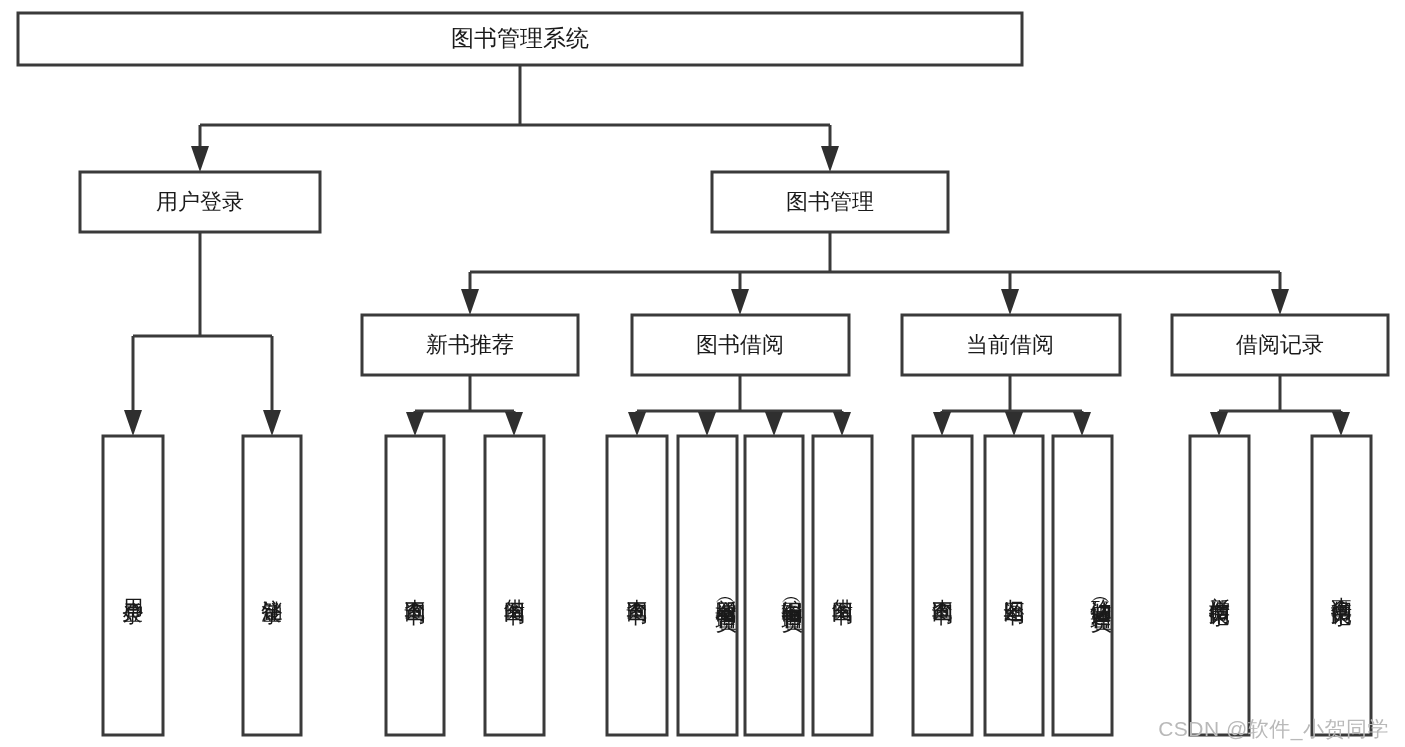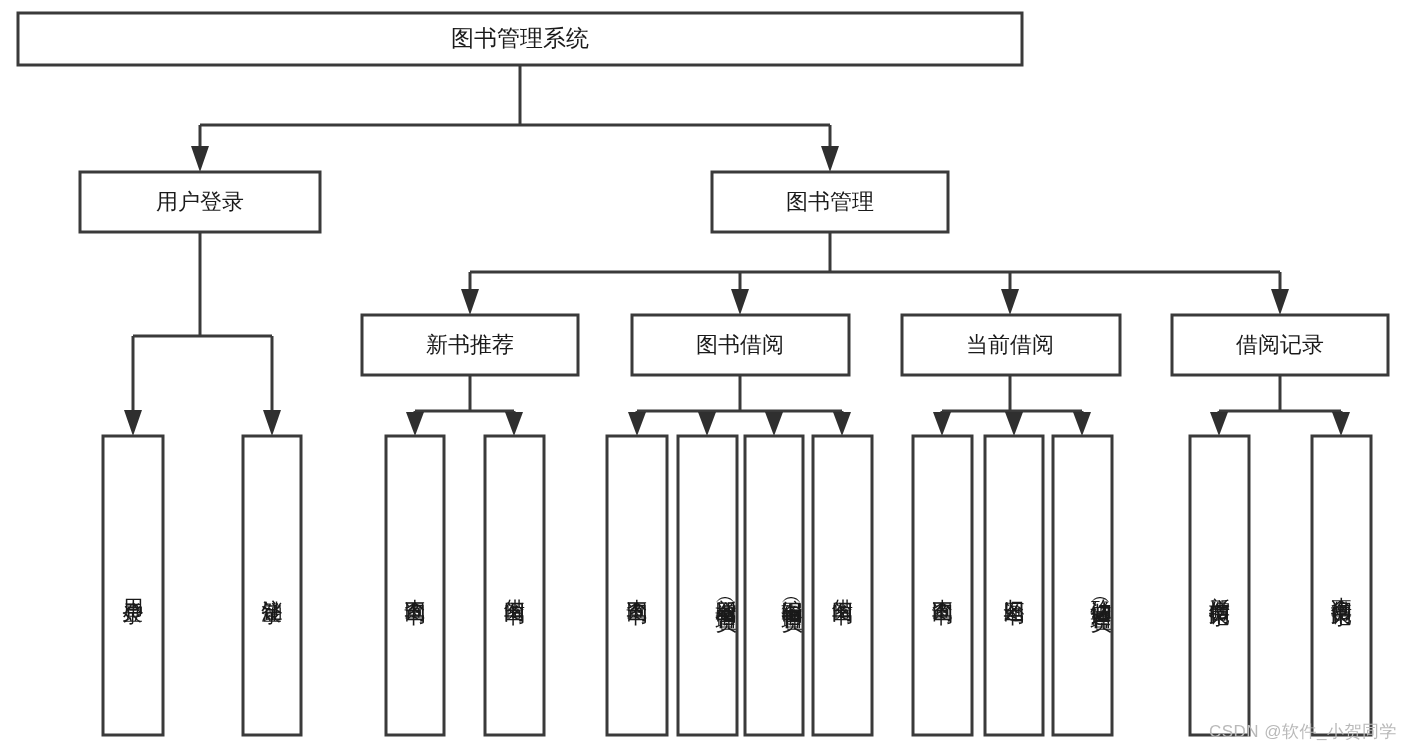--- a/index.html
+++ b/index.html
@@ -67,24 +67,24 @@
     font-family: "Liberation Sans", "DejaVu Sans", sans-serif;
     font-size: 21px;
     line-height: 1.05;
     letter-spacing: 2px;
     color: #1a1a1a;
     white-space: nowrap;
     pointer-events: none;
   }
   #watermark {
     position: absolute;
-    right: 8px;
+    right: 16px;
     bottom: 4px;
     font-family: "Liberation Sans", "DejaVu Sans", sans-serif;
-    font-size: 17px;
+    font-size: 21px;
     color: #b9b9b9;
     letter-spacing: 0.5px;
     user-select: none;
   }
 </style>
 </head>
 <body>
 
 <div id="diagram-root">
 

